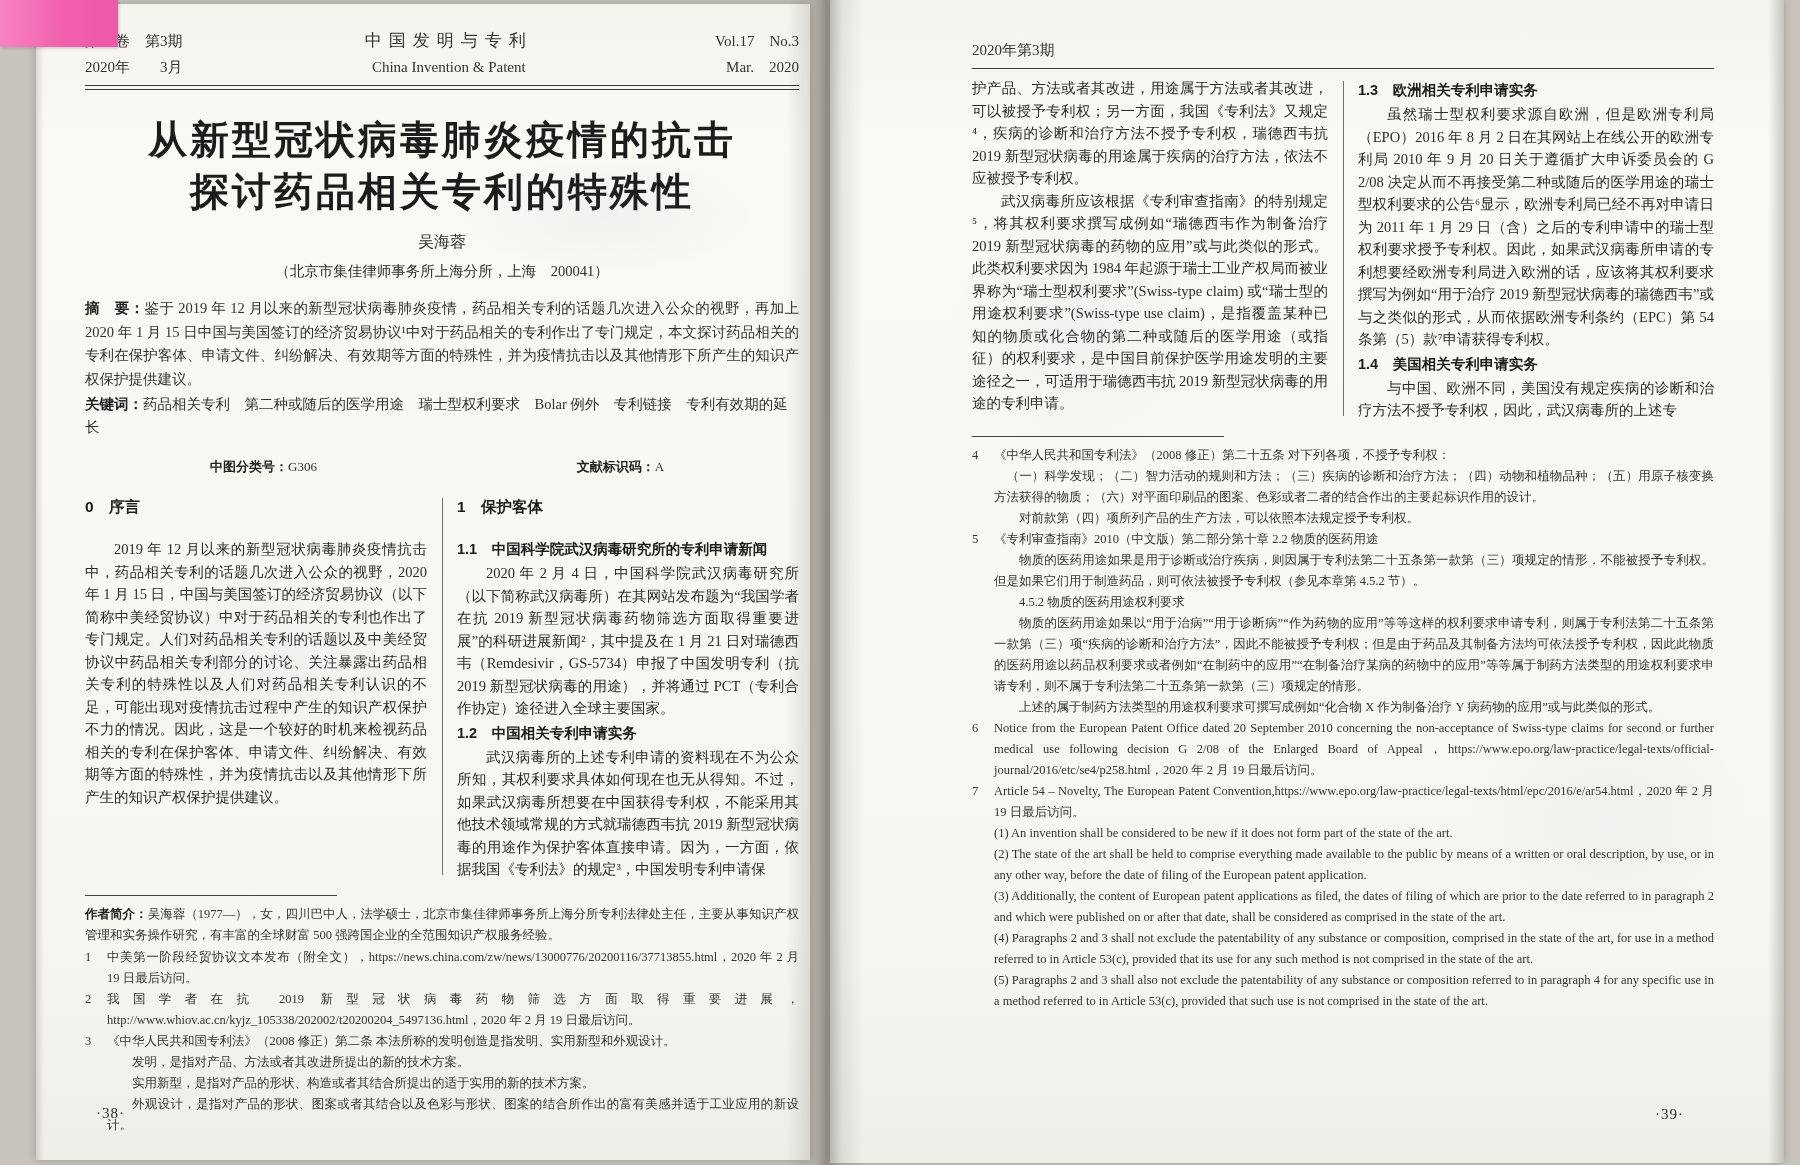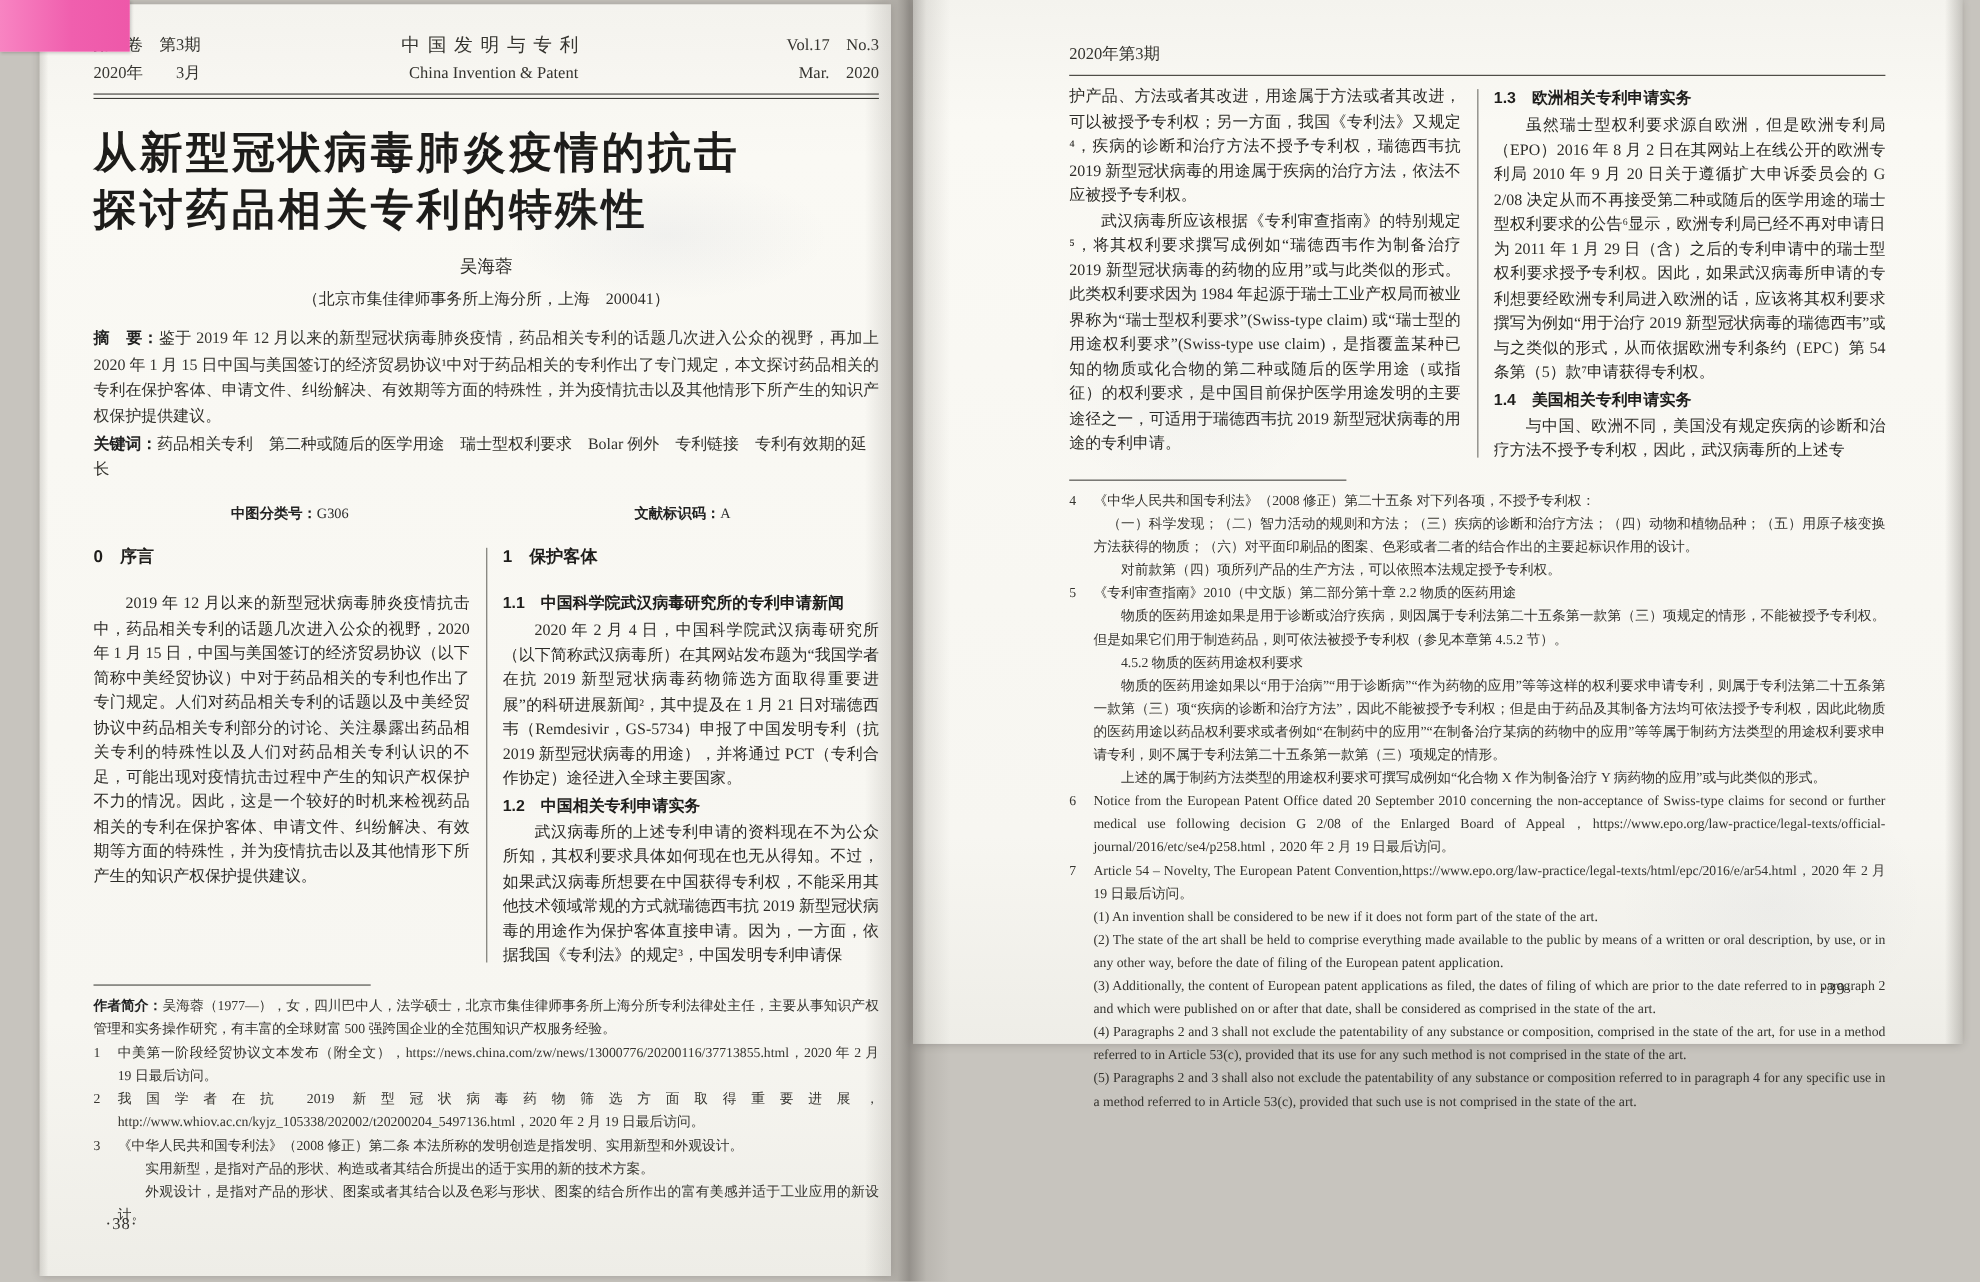--- a/index.html
+++ b/index.html
@@ -5,38 +5,38 @@
   html,body{margin:0;padding:0;}
   body{
     width:1800px;height:1165px;position:relative;overflow:hidden;
     background:#c7c4be;
     font-family:"Liberation Serif", serif;
     color:#2b2b2b;
   }
   .spread{position:absolute;inset:0;}
   .page{position:absolute;background:linear-gradient(180deg,#f4f3ee 0%,#faf9f4 12%,#f7f6f1 80%,#eeede7 100%);z-index:1;box-shadow:0 0 8px rgba(40,35,30,.25);}
   .page-left{left:36px;top:4px;width:774px;height:1156px;}
-  .page-right{left:830px;top:0;width:954px;height:949px;}
+  .page-right{left:830px;top:0;width:954px;height:1163px;}
   .page-right::after{content:"";position:absolute;right:0;top:0;bottom:0;width:16px;background:linear-gradient(90deg,rgba(90,85,78,0) 0%,rgba(90,85,78,.30) 100%);}
   .page-left::before{content:"";position:absolute;left:0;top:0;bottom:0;width:8px;background:linear-gradient(90deg,rgba(90,85,78,.18),rgba(90,85,78,0));}
   .gutter{position:absolute;left:786px;top:0;width:78px;height:100%;z-index:3;pointer-events:none;
     background:linear-gradient(90deg,rgba(70,64,56,0) 0%,rgba(70,64,56,.18) 38%,rgba(50,45,40,.34) 52%,rgba(70,64,56,.10) 72%,rgba(70,64,56,0) 100%);}
   .pink-tab{position:absolute;left:0;top:0;width:118px;height:47px;z-index:5;
     background:linear-gradient(90deg,#f884c2 0%,#f05fae 55%,#ee58a9 100%);box-shadow:1px 1px 3px rgba(0,0,0,.2);}
   .smudge{position:absolute;pointer-events:none;z-index:2;}
 
   
   .lp-content{position:absolute;left:49px;top:24px;width:714px;}
   .jheader{display:flex;justify-content:space-between;align-items:flex-start;font-size:15px;line-height:26px;color:#35342f;}
   .jh-center{text-align:center;}
   .jh-cn{font-size:17px;letter-spacing:7px;}
   .jh-en{font-size:15px;}
   .jh-right{text-align:right;}
   .double-rule{margin-top:5px;height:3px;border-top:1.6px solid #3c3b36;border-bottom:1px solid #3c3b36;}
-  .title{margin:24px 0 0 0;font-weight:bold;font-size:39px;line-height:52px;letter-spacing:3px;color:#1d1c1a;font-family:"Liberation Serif", serif;}
+  .title{margin:24px 0 0 0;text-align:center;font-weight:bold;font-size:39px;line-height:52px;letter-spacing:3px;color:#1d1c1a;font-family:"Liberation Serif", serif;}
   .title .tl{display:block;}
   .author{margin-top:14px;text-align:center;font-size:16px;color:#2e2d29;}
   .affil{margin-top:9px;text-align:center;font-size:14.5px;color:#2e2d29;}
   .abstract{margin:16px 0 0 0;font-size:14.5px;line-height:23.5px;text-align:justify;color:#33322d;}
   .abstract b,.keywords b,.clcrow b,.fn-bio b{font-family:"Liberation Sans", sans-serif;font-weight:bold;color:#222;}
   .keywords{margin:2px 0 0 0;font-size:14.5px;line-height:23px;color:#33322d;}
   .clcrow{margin-top:16px;font-size:13px;line-height:23px;display:flex;text-align:center;}
   .clcrow .clc-item{width:52%;}
   .cols{position:relative;margin-top:16px;display:grid;grid-template-columns:1fr 1fr;column-gap:30px;}
   .col-divider{position:absolute;left:50%;top:4px;bottom:6px;width:1px;background:#6f6e68;}
@@ -127,20 +127,21 @@
           <div class="fn-body">中美第一阶段经贸协议文本发布（附全文），https://news.china.com/zw/news/13000776/20200116/37713855.html，2020 年 2 月 19 日最后访问。</div>
         </div>
         <div class="fn-item">
           <span class="fn-num">2</span>
           <div class="fn-body">我国学者在抗 2019 新型冠状病毒药物筛选方面取得重要进展，http://www.whiov.ac.cn/kyjz_105338/202002/t20200204_5497136.html，2020 年 2 月 19 日最后访问。</div>
         </div>
         <div class="fn-item">
           <span class="fn-num">3</span>
           <div class="fn-body">
             <div>《中华人民共和国专利法》（2008 修正）第二条 本法所称的发明创造是指发明、实用新型和外观设计。</div>
+            <div class="fn-sub">发明，是指对产品、方法或者其改进所提出的新的技术方案。</div>
             <div class="fn-sub">实用新型，是指对产品的形状、构造或者其结合所提出的适于实用的新的技术方案。</div>
             <div class="fn-sub">外观设计，是指对产品的形状、图案或者其结合以及色彩与形状、图案的结合所作出的富有美感并适于工业应用的新设计。</div>
           </div>
         </div>
       </div>
     </div>
     <div class="pnum pnum-left">·38·</div>
   </div>
 
   <div class="gutter"></div>

